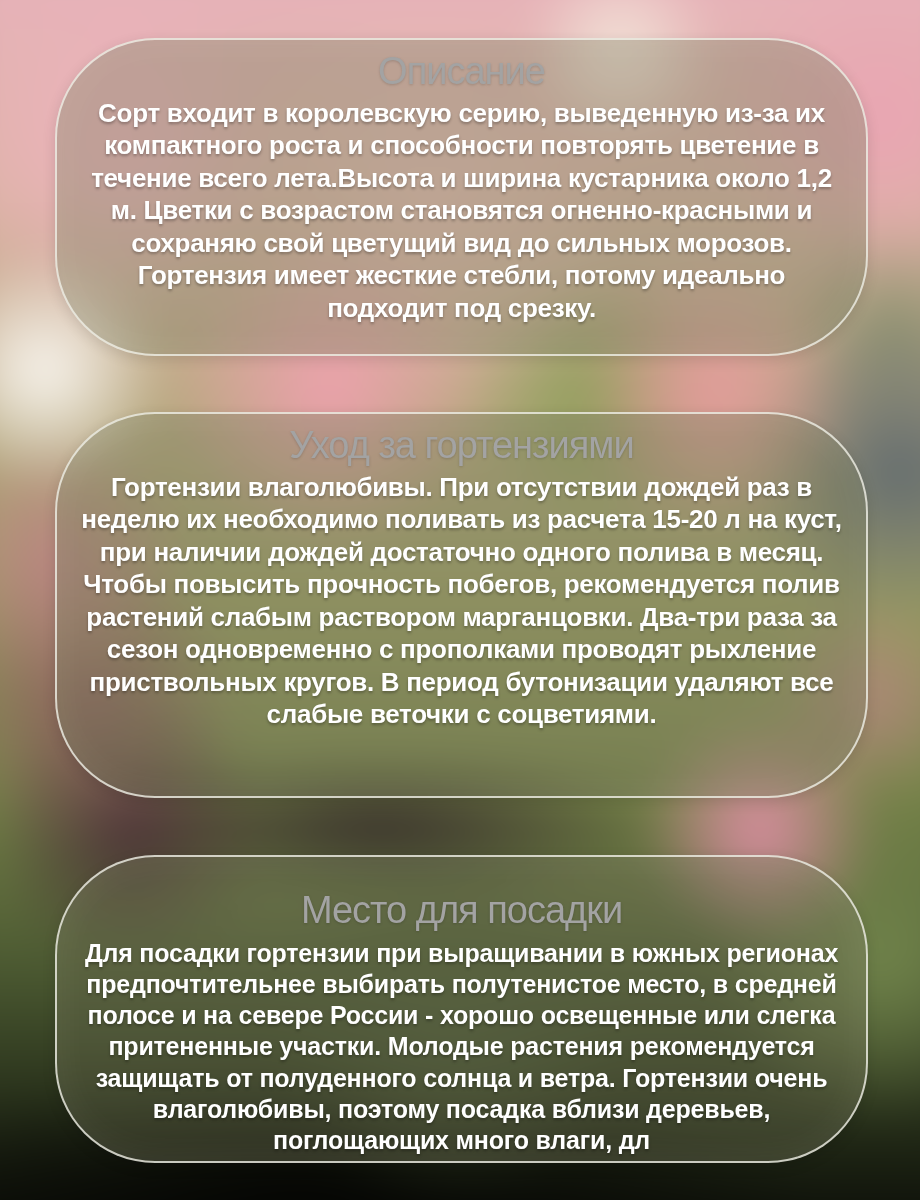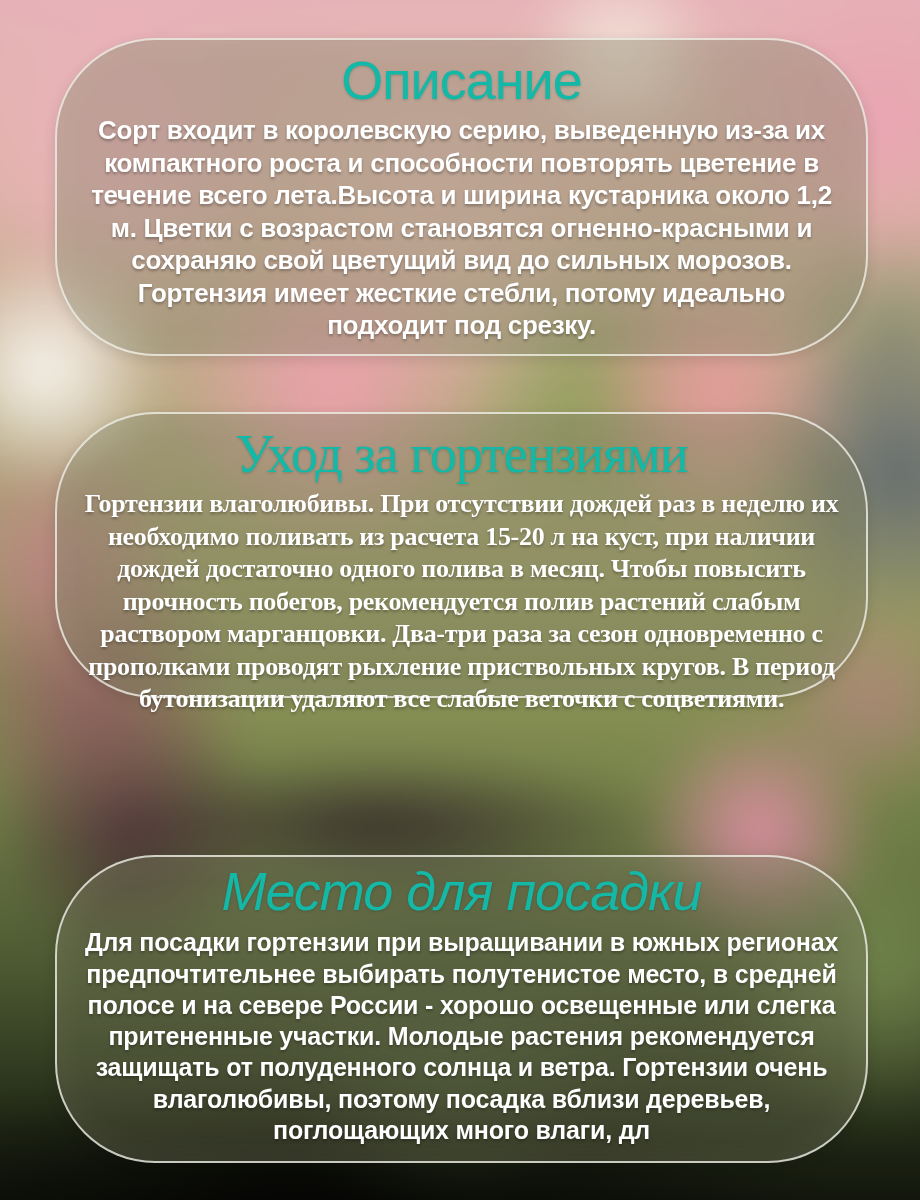--- a/index.html
+++ b/index.html
@@ -42,32 +42,32 @@
     border-radius:100px;
     background: rgba(118,120,86,0.34);
     border:2px solid rgba(240,240,232,0.8);
     box-sizing:border-box;
     box-shadow: 0 4px 14px rgba(0,0,0,0.12), inset 0 0 40px rgba(255,255,255,0.06);
     backdrop-filter: blur(4px) saturate(0.9);
     text-align:center;
     color:#ffffff;
   }
   .card-1 { top:38px;  height:318px; }
-  .card-2 { top:412px; height:286px;font-family:Liberation Serif, serif; }
+  .card-2 { top:412px; height:386px; }
   .card-3 { top:855px; height:308px; }
   .card-title {
-    font-size:54px;
+    font-size:38px;
     font-weight:300;
     letter-spacing:-1px;
     line-height:1.12;
     margin-top:10px;
-    color:#14b8a6;
+    color:#a3a3a3;
     text-shadow:0 1px 3px rgba(0,0,0,0.18);
   }
-  .card-3 .card-title { margin-top:4px;font-style:italic; }
+  .card-3 .card-title { margin-top:32px; }
   .card-body {
     font-weight:700;
     font-size:26px;
     line-height:1.25;
     letter-spacing:-0.3px;
     padding:4px 22px 0 22px;
     text-shadow:0 2px 3px rgba(0,0,0,0.3);
   }
   .card-3 .card-body {
     font-size:25px;

